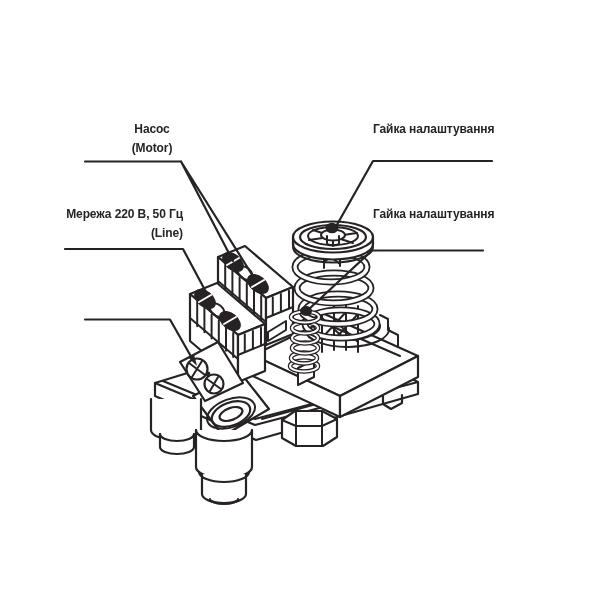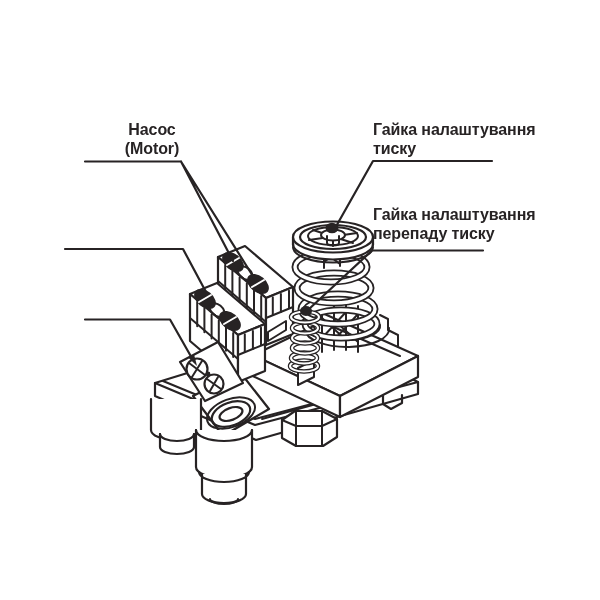--- a/index.html
+++ b/index.html
@@ -1,19 +1,19 @@
 <!DOCTYPE html>
 <html><head>
 <meta charset="utf-8">
 <style>
   html,body{margin:0;padding:0;background:#fff;}
   .stage{position:relative;width:600px;height:600px;background:#fff;overflow:hidden;
          font-family:"Liberation Sans",sans-serif;}
   .stage svg{position:absolute;left:0;top:0;}
-  .lbl{position:absolute;font-weight:bold;font-size:16px;line-height:19px;
+  .lbl{position:absolute;font-weight:bold;font-size:12px;line-height:19px;
        color:#272324;letter-spacing:-0.1px;white-space:nowrap;}
   .lbl div{white-space:nowrap;}
   .lbl-motor{left:117px;top:120px;width:70px;text-align:center;}
   .lbl-power{left:30px;top:205px;width:153px;text-align:right;}
   .lbl-ground{left:73px;top:298px;}
   .lbl-pnut{left:373px;top:120px;}
   .lbl-dnut{left:373px;top:205px;}
 </style>
 </head>
 <body>
@@ -161,25 +161,27 @@
       <ellipse fill="#272324" stroke="none" cx="306" cy="311" rx="6" ry="5"></ellipse>
     </g>
   </g>
 </svg>
 
   <div class="lbl lbl-motor">
     <div>Насос</div>
     <div>(Motor)</div>
   </div>
 
+  <div class="lbl lbl-power">
+    <div>Мережа 220 В, 50 Гц</div>
+    <div>(Line)</div>
+  </div>
 
 
   <div class="lbl lbl-pnut">
     <div>Гайка налаштування</div>
-    <div>тиску</div>
   </div>
 
   <div class="lbl lbl-dnut">
     <div>Гайка налаштування</div>
-    <div>перепаду тиску</div>
   </div>
 
 </div>
 
 </body></html>

